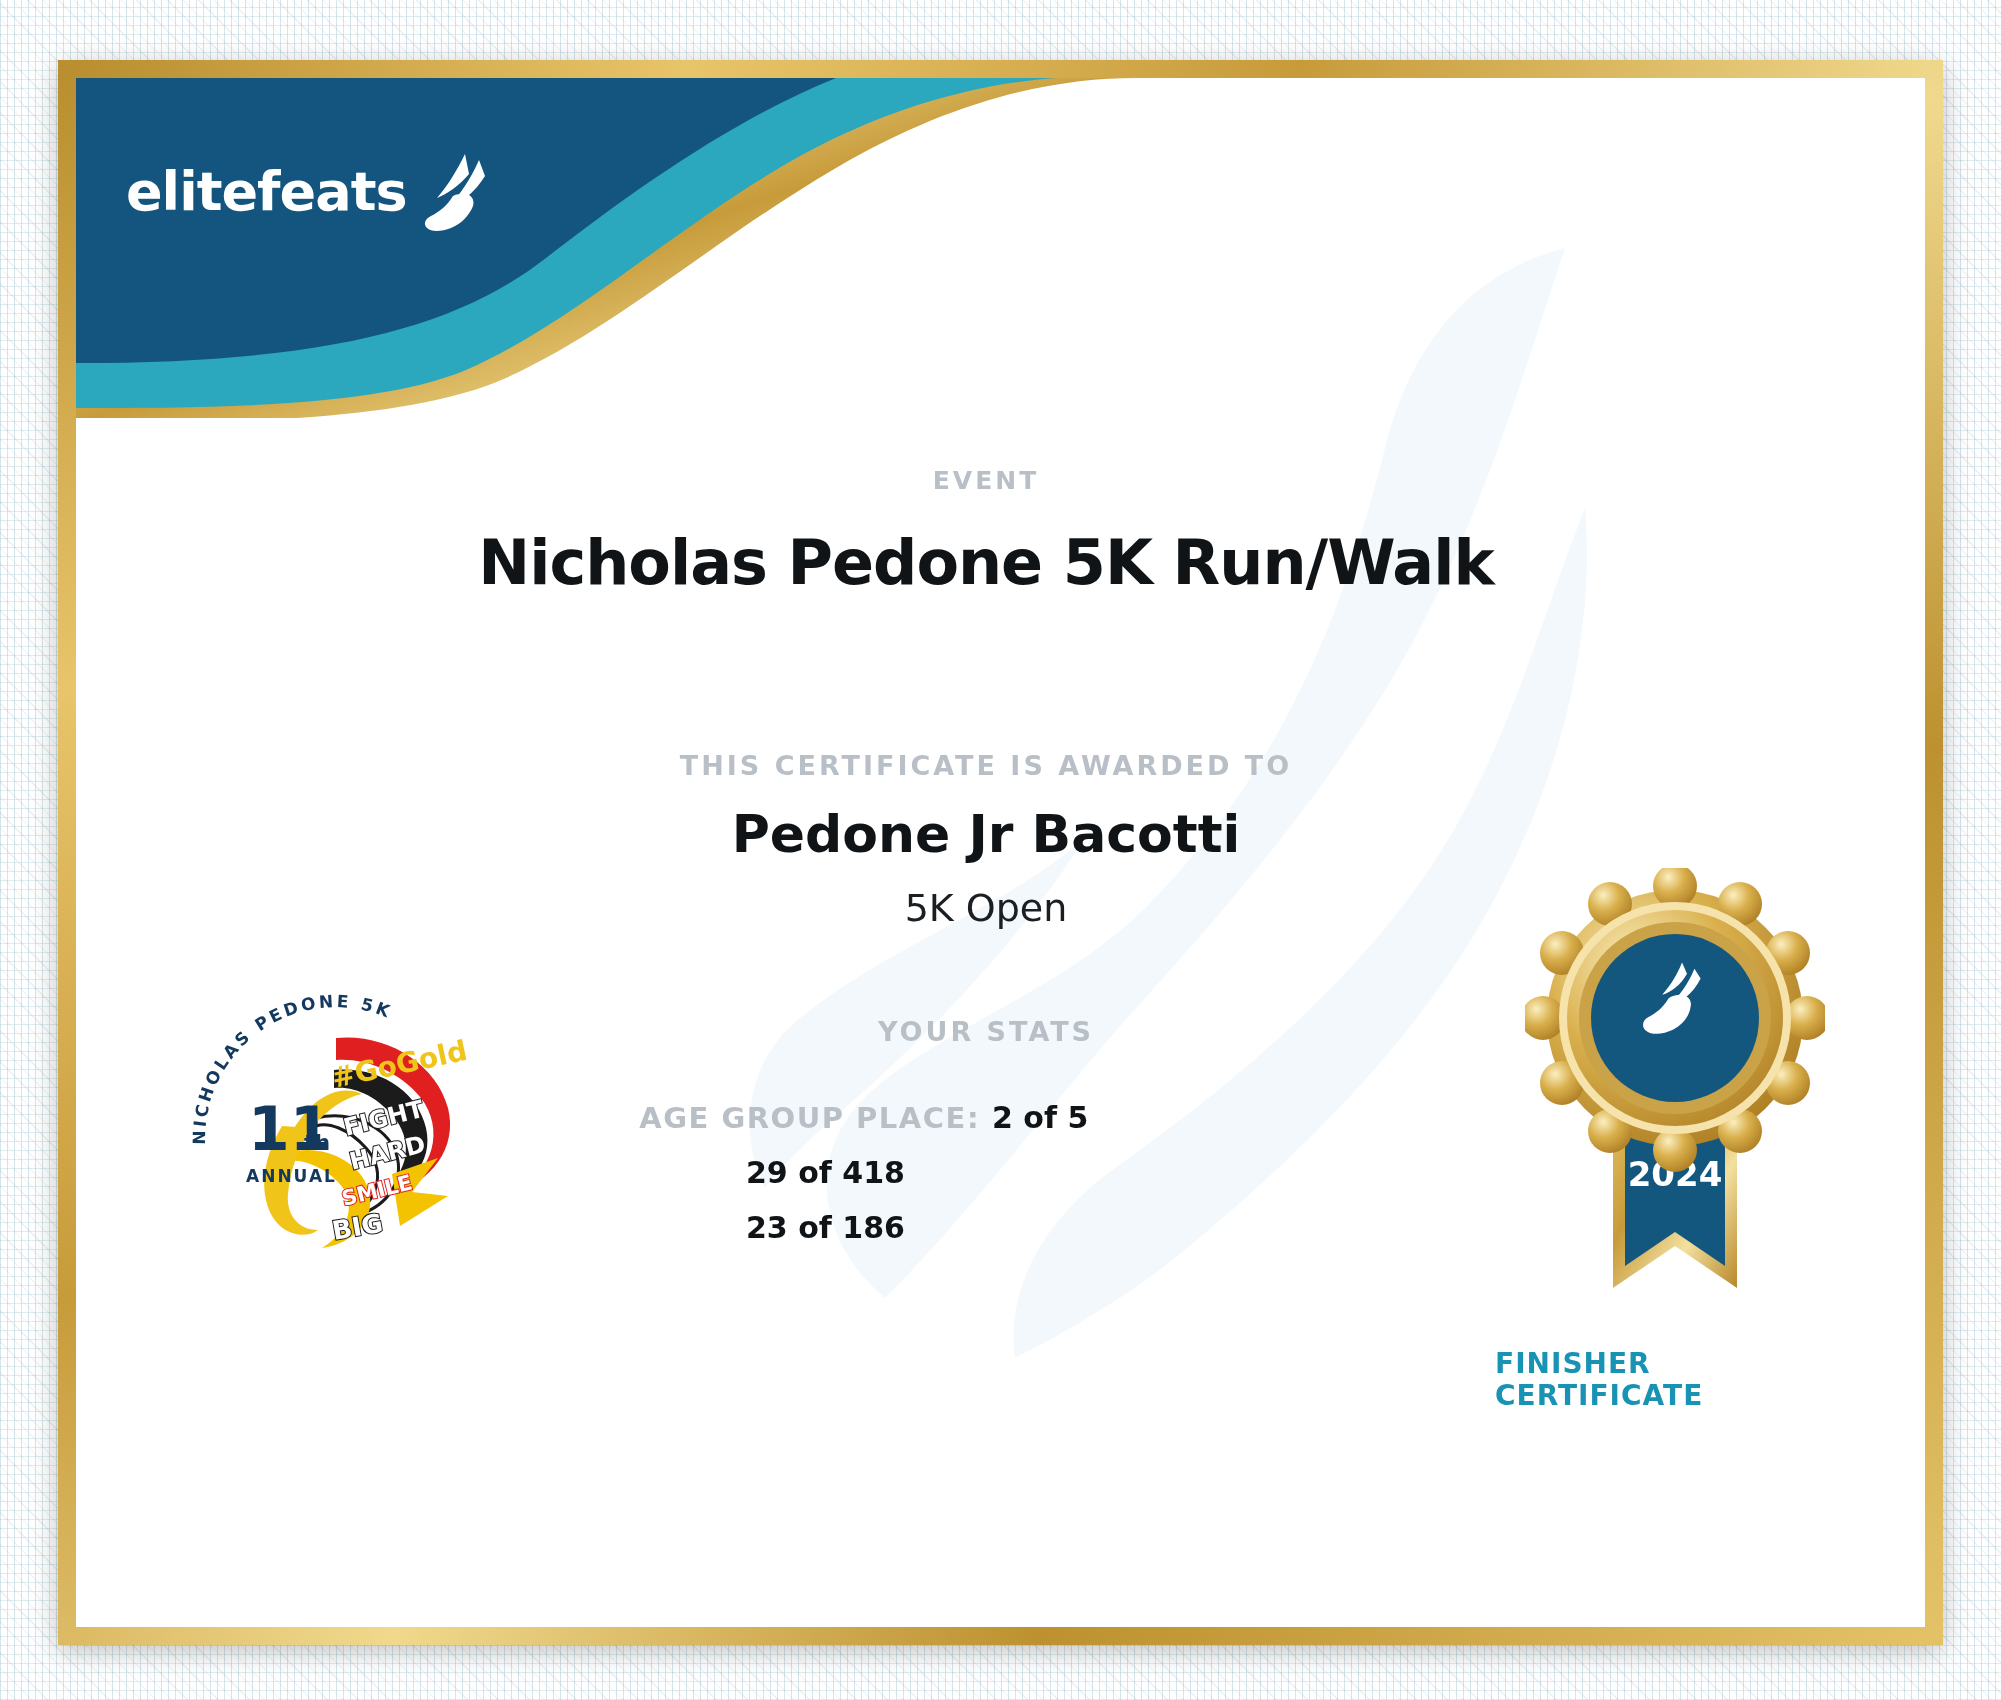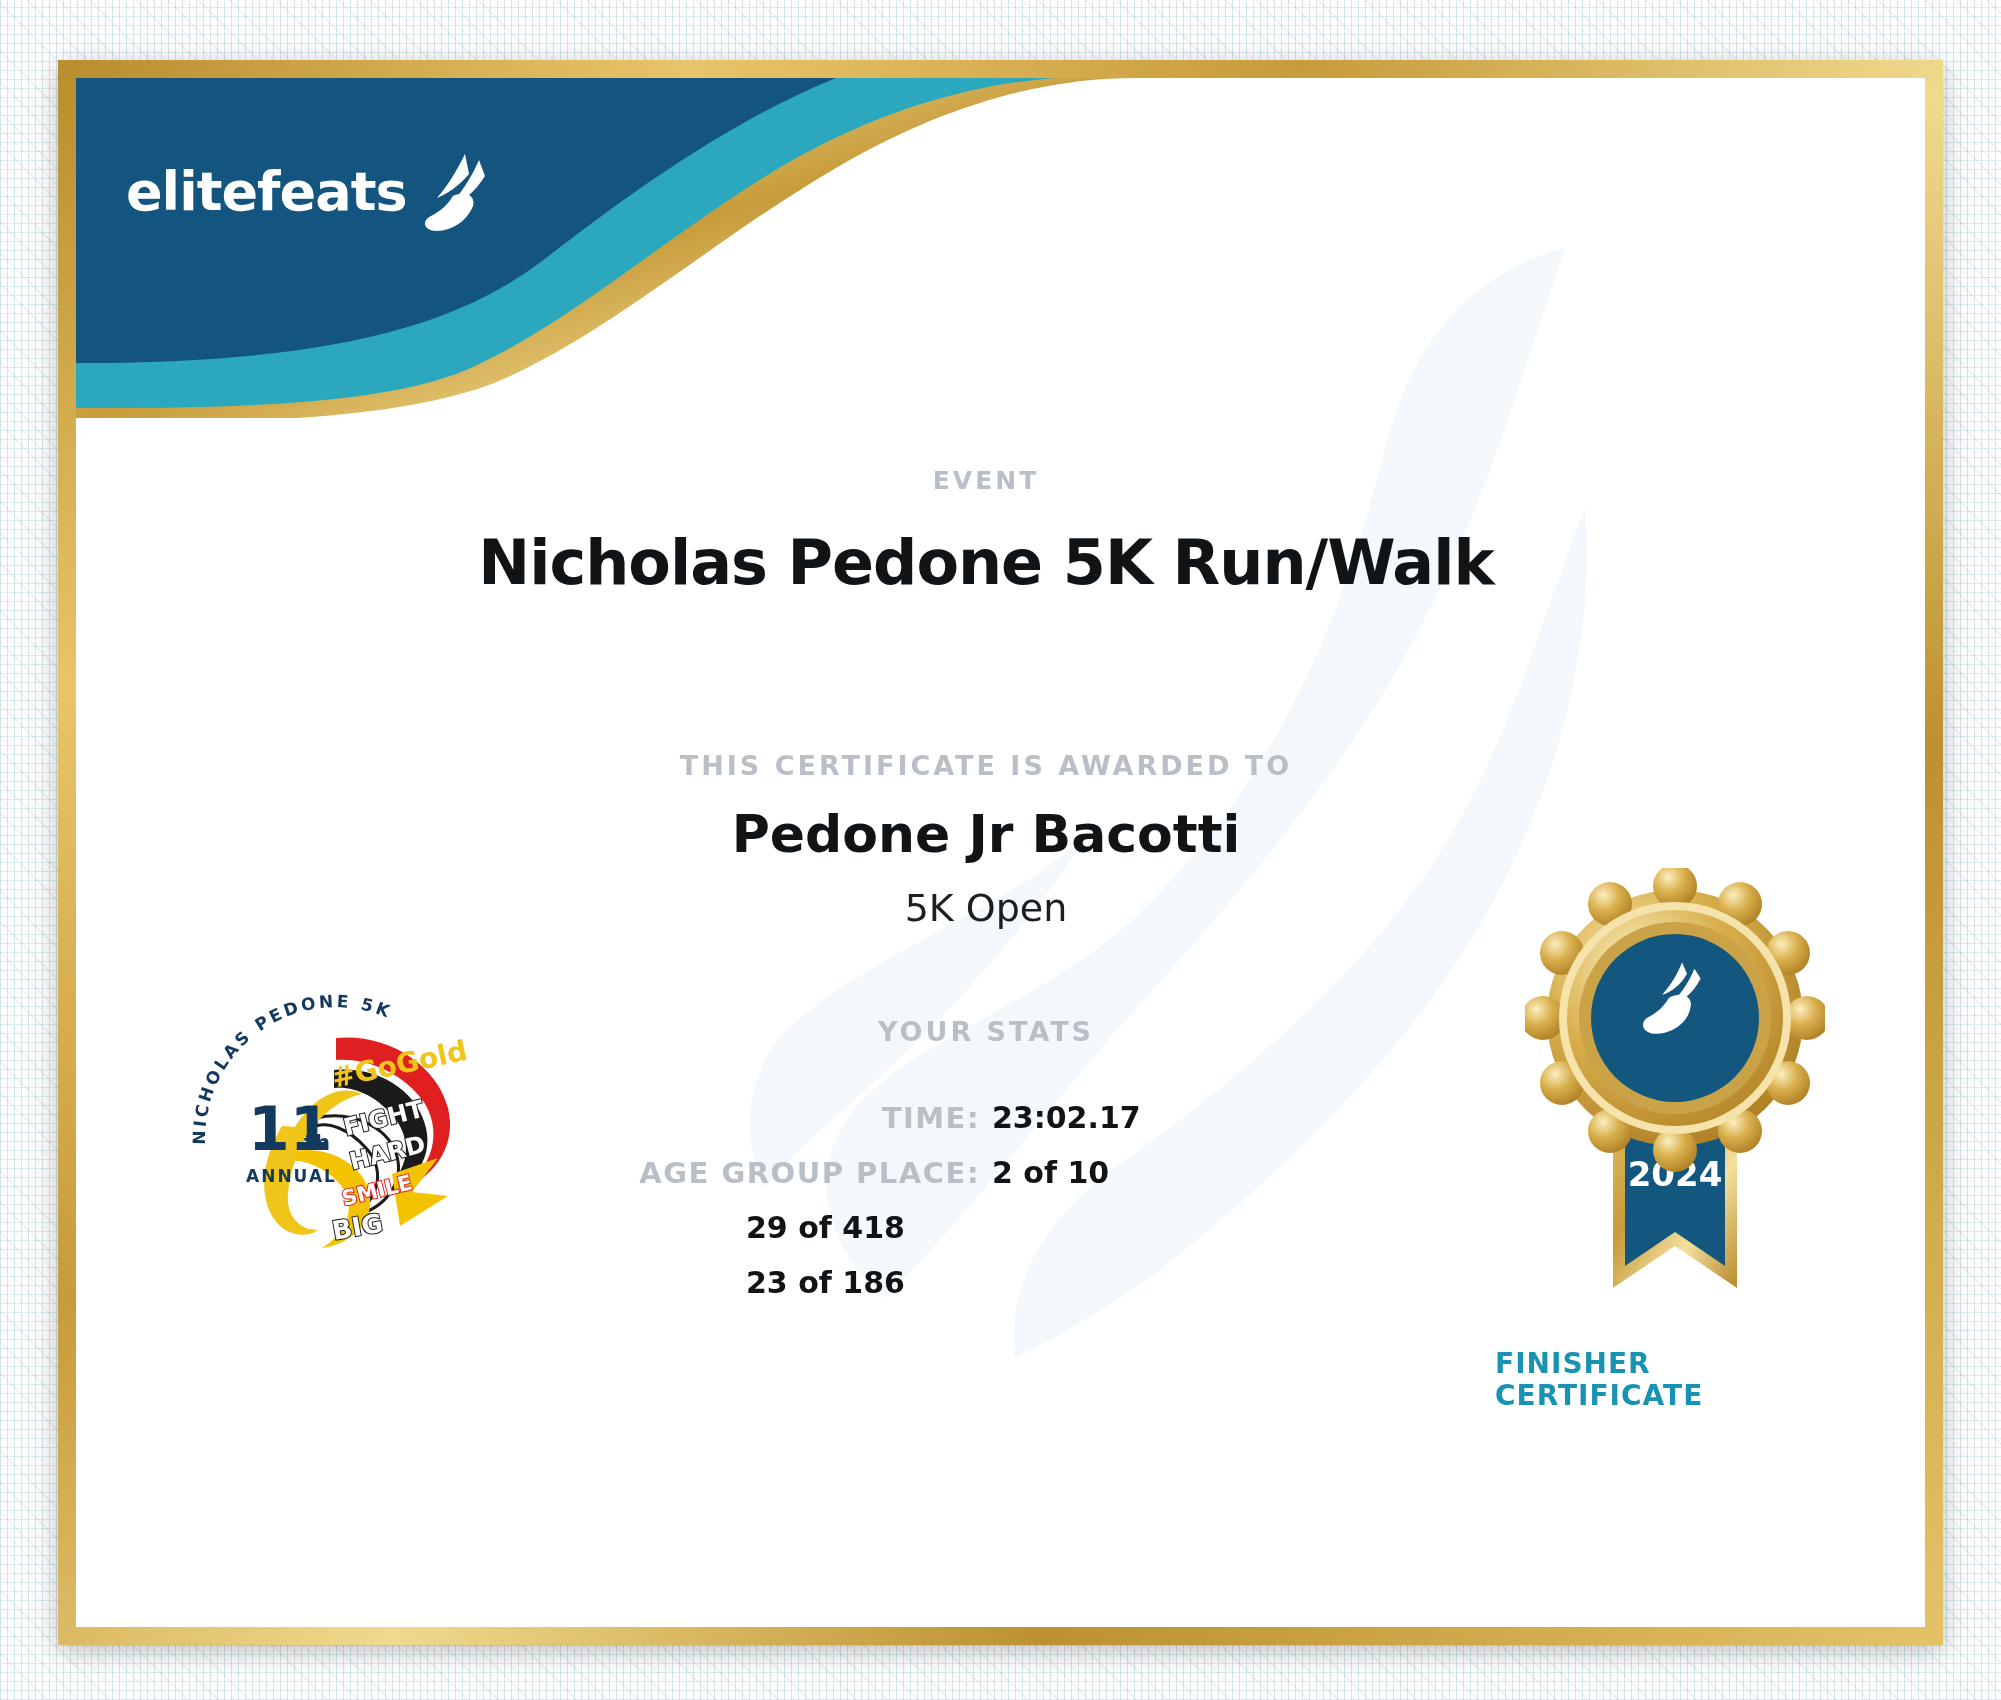--- a/index.html
+++ b/index.html
@@ -279,26 +279,22 @@
         <div class="event-name">Nicholas Pedone 5K Run/Walk</div>
 
         <div class="label lbl-awarded">THIS CERTIFICATE IS AWARDED TO</div>
         <div class="recipient">Pedone Jr Bacotti</div>
         <div class="division">5K Open</div>
 
         <div class="label lbl-stats">YOUR STATS</div>
 
         <div class="stats">
           <div class="stat-row">
-            <div class="stat-key">TIME:</div>
-            <div class="stat-val">23:02.17</div>
-          </div>
-          <div class="stat-row">
             <div class="stat-key">AGE GROUP PLACE:</div>
-            <div class="stat-val">2 of 10</div>
+            <div class="stat-val">2 of 5</div>
           </div>
           <div class="stat-row">
             <div class="stat-val">29 of 418</div>
           </div>
           <div class="stat-row">
             <div class="stat-val">23 of 186</div>
           </div>
         </div>
 
         <svg class="event-logo" viewBox="0 0 300 290">

